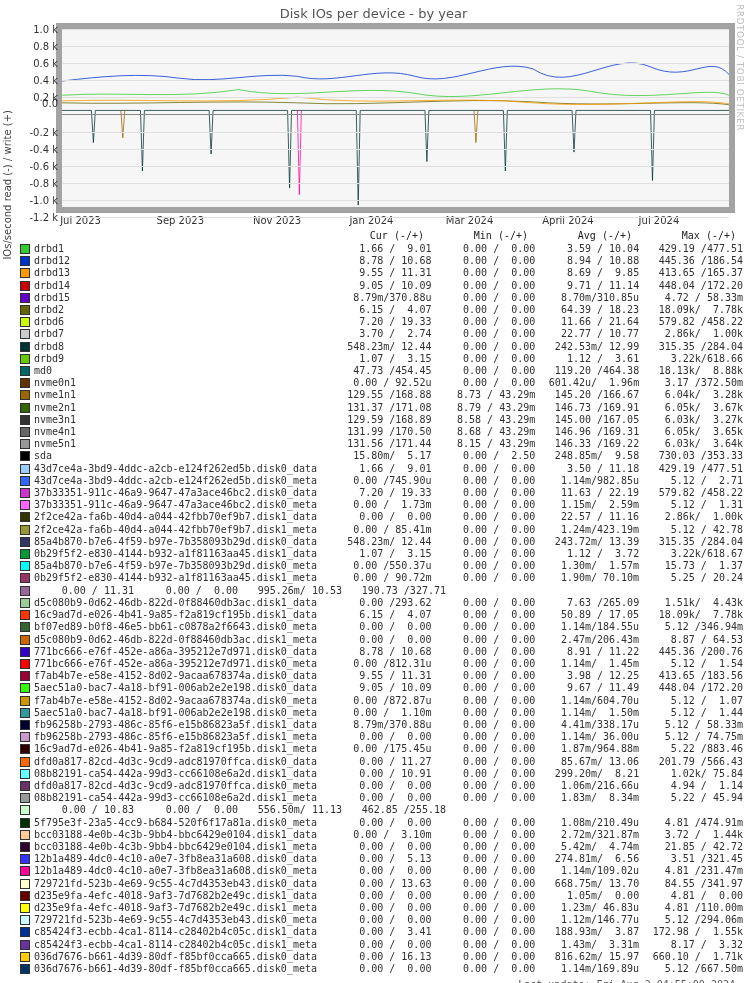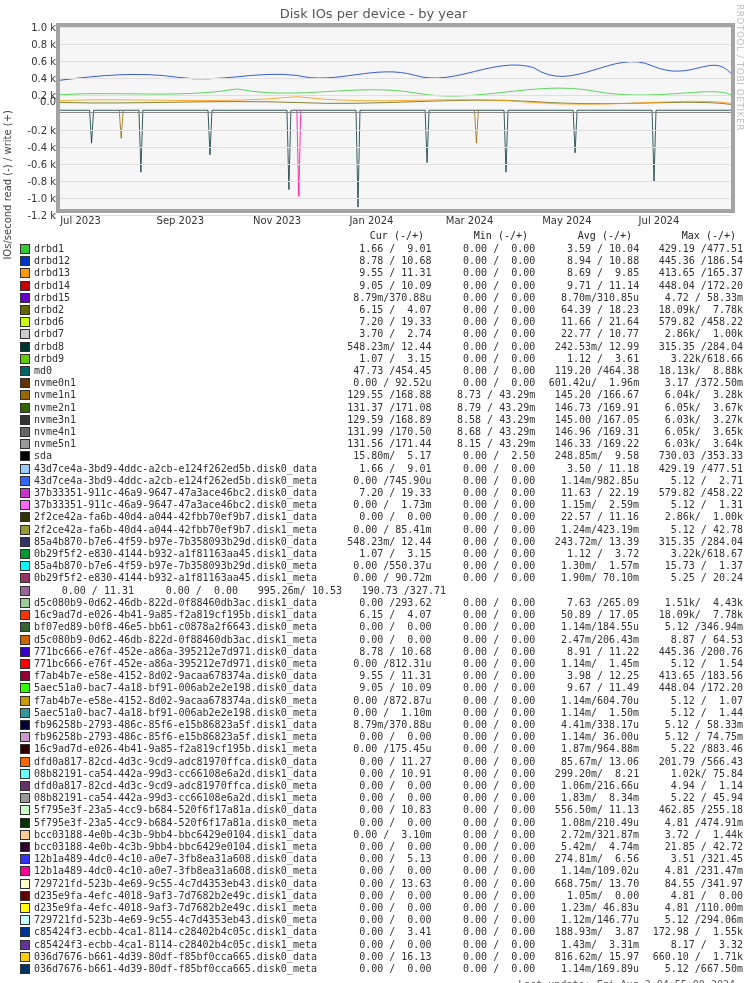--- a/index.html
+++ b/index.html
@@ -39,21 +39,21 @@
     writing-mode: vertical-rl;
     transform: rotate(180deg);
     font-size: 10px;
     color: #444;
   }
   .plot-area {
     position: relative;
     margin-left: 56px;
     margin-right: 12px;
     height: 190px;
-    border: 4px solid #a3a3a3;
+    border: 6px solid #a3a3a3;
     background: #f6f6f6;
     box-sizing: border-box;
   }
   .grid-h { position:absolute; left:0; right:0; height:1px; background:#dfdfdf; }
   .zero-line { position:absolute; left:0; right:0; height:1px; background:#888; }
   .ytick { position:absolute; right: calc(100% + 4px); font-size:10px; color:#333; transform: translateY(-50%); white-space: nowrap; }
   .xticks { margin-left:56px; margin-right:12px; display:flex; justify-content:flex-end; font-size:10px; color:#333; padding-top:2px; }
   .xticks span { width:14.2%; text-align:left; }
   .legend-header {
     display:flex;
@@ -126,21 +126,21 @@
       <div class="grid-h" style="top: 188px;"></div>
       <div class="ytick" style="top: 188px;">-1.2 k</div>
     </div>
 
   <div class="xticks" id="xticks">
       <span>Jul 2023</span>
       <span>Sep 2023</span>
       <span>Nov 2023</span>
       <span>Jan 2024</span>
       <span>Mar 2024</span>
-      <span>May 2024</span>
+      <span>April 2024</span>
       <span>Jul 2024</span>
     </div>
 
   <div class="legend-header">
     <span class="hname"></span>
     <span class="hcol">Cur (-/+)</span>
     <span class="hcol">Min (-/+)</span>
     <span class="hcol">Avg (-/+)</span>
     <span class="hcol">Max (-/+)</span>
   </div>
@@ -185,21 +185,21 @@
       <div class="row"><span class="sw" style="background: rgb(51, 255, 0);"></span><span class="nm">5aec51a0-bac7-4a18-bf91-006ab2e2e198.disk0_data</span><span class="col">9.05 / 10.09</span><span class="col">0.00 /  0.00</span><span class="col">9.67 / 11.49</span><span class="col">448.04 /172.20</span></div>
       <div class="row"><span class="sw" style="background: rgb(204, 153, 0);"></span><span class="nm">f7ab4b7e-e58e-4152-8d02-9acaa678374a.disk0_meta</span><span class="col">0.00 /872.87u</span><span class="col">0.00 /  0.00</span><span class="col">1.14m/604.70u</span><span class="col">5.12 /  1.07</span></div>
       <div class="row"><span class="sw" style="background: rgb(51, 153, 153);"></span><span class="nm">5aec51a0-bac7-4a18-bf91-006ab2e2e198.disk0_meta</span><span class="col">0.00 /  1.10m</span><span class="col">0.00 /  0.00</span><span class="col">1.14m/  1.50m</span><span class="col">5.12 /  1.44</span></div>
       <div class="row"><span class="sw" style="background: rgb(0, 0, 51);"></span><span class="nm">fb96258b-2793-486c-85f6-e15b86823a5f.disk1_data</span><span class="col">8.79m/370.88u</span><span class="col">0.00 /  0.00</span><span class="col">4.41m/338.17u</span><span class="col">5.12 / 58.33m</span></div>
       <div class="row"><span class="sw" style="background: rgb(204, 153, 204);"></span><span class="nm">fb96258b-2793-486c-85f6-e15b86823a5f.disk1_meta</span><span class="col">0.00 /  0.00</span><span class="col">0.00 /  0.00</span><span class="col">1.14m/ 36.00u</span><span class="col">5.12 / 74.75m</span></div>
       <div class="row"><span class="sw" style="background: rgb(51, 0, 0);"></span><span class="nm">16c9ad7d-e026-4b41-9a85-f2a819cf195b.disk1_meta</span><span class="col">0.00 /175.45u</span><span class="col">0.00 /  0.00</span><span class="col">1.87m/964.88m</span><span class="col">5.22 /883.46</span></div>
       <div class="row"><span class="sw" style="background: rgb(255, 102, 0);"></span><span class="nm">dfd0a817-82cd-4d3c-9cd9-adc81970ffca.disk0_data</span><span class="col">0.00 / 11.27</span><span class="col">0.00 /  0.00</span><span class="col">85.67m/ 13.06</span><span class="col">201.79 /566.43</span></div>
       <div class="row"><span class="sw" style="background: rgb(102, 255, 255);"></span><span class="nm">08b82191-ca54-442a-99d3-cc66108e6a2d.disk1_data</span><span class="col">0.00 / 10.91</span><span class="col">0.00 /  0.00</span><span class="col">299.20m/  8.21</span><span class="col">1.02k/ 75.84</span></div>
       <div class="row"><span class="sw" style="background: rgb(102, 51, 102);"></span><span class="nm">dfd0a817-82cd-4d3c-9cd9-adc81970ffca.disk0_meta</span><span class="col">0.00 /  0.00</span><span class="col">0.00 /  0.00</span><span class="col">1.06m/216.66u</span><span class="col">4.94 /  1.14</span></div>
       <div class="row"><span class="sw" style="background: rgb(153, 153, 153);"></span><span class="nm">08b82191-ca54-442a-99d3-cc66108e6a2d.disk1_meta</span><span class="col">0.00 /  0.00</span><span class="col">0.00 /  0.00</span><span class="col">1.83m/  8.34m</span><span class="col">5.22 / 45.94</span></div>
-      <div class="row"><span class="sw" style="background: rgb(204, 255, 204);"></span><span class="nm">5f795e3f-23a5-4cc9-b684-520f6f17a81a.disk0_data</span><span class="col">0.00 / 10.83</span><span class="col">0.00 /  0.00</span><span class="col">556.50m/ 11.13</span><span class="col">462.85 /255.18</span></div>
+      <div class="row"><span class="sw" style="background: rgb(204, 255, 204);"></span><span class="col">0.00 / 10.83</span><span class="col">0.00 /  0.00</span><span class="col">556.50m/ 11.13</span><span class="col">462.85 /255.18</span></div>
       <div class="row"><span class="sw" style="background: rgb(0, 51, 0);"></span><span class="nm">5f795e3f-23a5-4cc9-b684-520f6f17a81a.disk0_meta</span><span class="col">0.00 /  0.00</span><span class="col">0.00 /  0.00</span><span class="col">1.08m/210.49u</span><span class="col">4.81 /474.91m</span></div>
       <div class="row"><span class="sw" style="background: rgb(255, 204, 153);"></span><span class="nm">bcc03188-4e0b-4c3b-9bb4-bbc6429e0104.disk1_data</span><span class="col">0.00 /  3.10m</span><span class="col">0.00 /  0.00</span><span class="col">2.72m/321.87m</span><span class="col">3.72 /  1.44k</span></div>
       <div class="row"><span class="sw" style="background: rgb(51, 0, 51);"></span><span class="nm">bcc03188-4e0b-4c3b-9bb4-bbc6429e0104.disk1_meta</span><span class="col">0.00 /  0.00</span><span class="col">0.00 /  0.00</span><span class="col">5.42m/  4.74m</span><span class="col">21.85 / 42.72</span></div>
       <div class="row"><span class="sw" style="background: rgb(51, 51, 255);"></span><span class="nm">12b1a489-4dc0-4c10-a0e7-3fb8ea31a608.disk0_data</span><span class="col">0.00 /  5.13</span><span class="col">0.00 /  0.00</span><span class="col">274.81m/  6.56</span><span class="col">3.51 /321.45</span></div>
       <div class="row"><span class="sw" style="background: rgb(255, 0, 153);"></span><span class="nm">12b1a489-4dc0-4c10-a0e7-3fb8ea31a608.disk0_meta</span><span class="col">0.00 /  0.00</span><span class="col">0.00 /  0.00</span><span class="col">1.14m/109.02u</span><span class="col">4.81 /231.47m</span></div>
       <div class="row"><span class="sw" style="background: rgb(255, 255, 204);"></span><span class="nm">729721fd-523b-4e69-9c55-4c7d4353eb43.disk0_data</span><span class="col">0.00 / 13.63</span><span class="col">0.00 /  0.00</span><span class="col">668.75m/ 13.70</span><span class="col">84.55 /341.97</span></div>
       <div class="row"><span class="sw" style="background: rgb(102, 0, 0);"></span><span class="nm">d235e9fa-4efc-4018-9af3-7d7682b2e49c.disk1_data</span><span class="col">0.00 /  0.00</span><span class="col">0.00 /  0.00</span><span class="col">1.05m/  0.00</span><span class="col">4.81 /  0.00</span></div>
       <div class="row"><span class="sw" style="background: rgb(255, 255, 0);"></span><span class="nm">d235e9fa-4efc-4018-9af3-7d7682b2e49c.disk1_meta</span><span class="col">0.00 /  0.00</span><span class="col">0.00 /  0.00</span><span class="col">1.23m/ 46.83u</span><span class="col">4.81 /110.00m</span></div>
       <div class="row"><span class="sw" style="background: rgb(204, 255, 255);"></span><span class="nm">729721fd-523b-4e69-9c55-4c7d4353eb43.disk0_meta</span><span class="col">0.00 /  0.00</span><span class="col">0.00 /  0.00</span><span class="col">1.12m/146.77u</span><span class="col">5.12 /294.06m</span></div>
       <div class="row"><span class="sw" style="background: rgb(0, 51, 153);"></span><span class="nm">c85424f3-ecbb-4ca1-8114-c28402b4c05c.disk1_data</span><span class="col">0.00 /  3.41</span><span class="col">0.00 /  0.00</span><span class="col">188.93m/  3.87</span><span class="col">172.98 /  1.55k</span></div>

